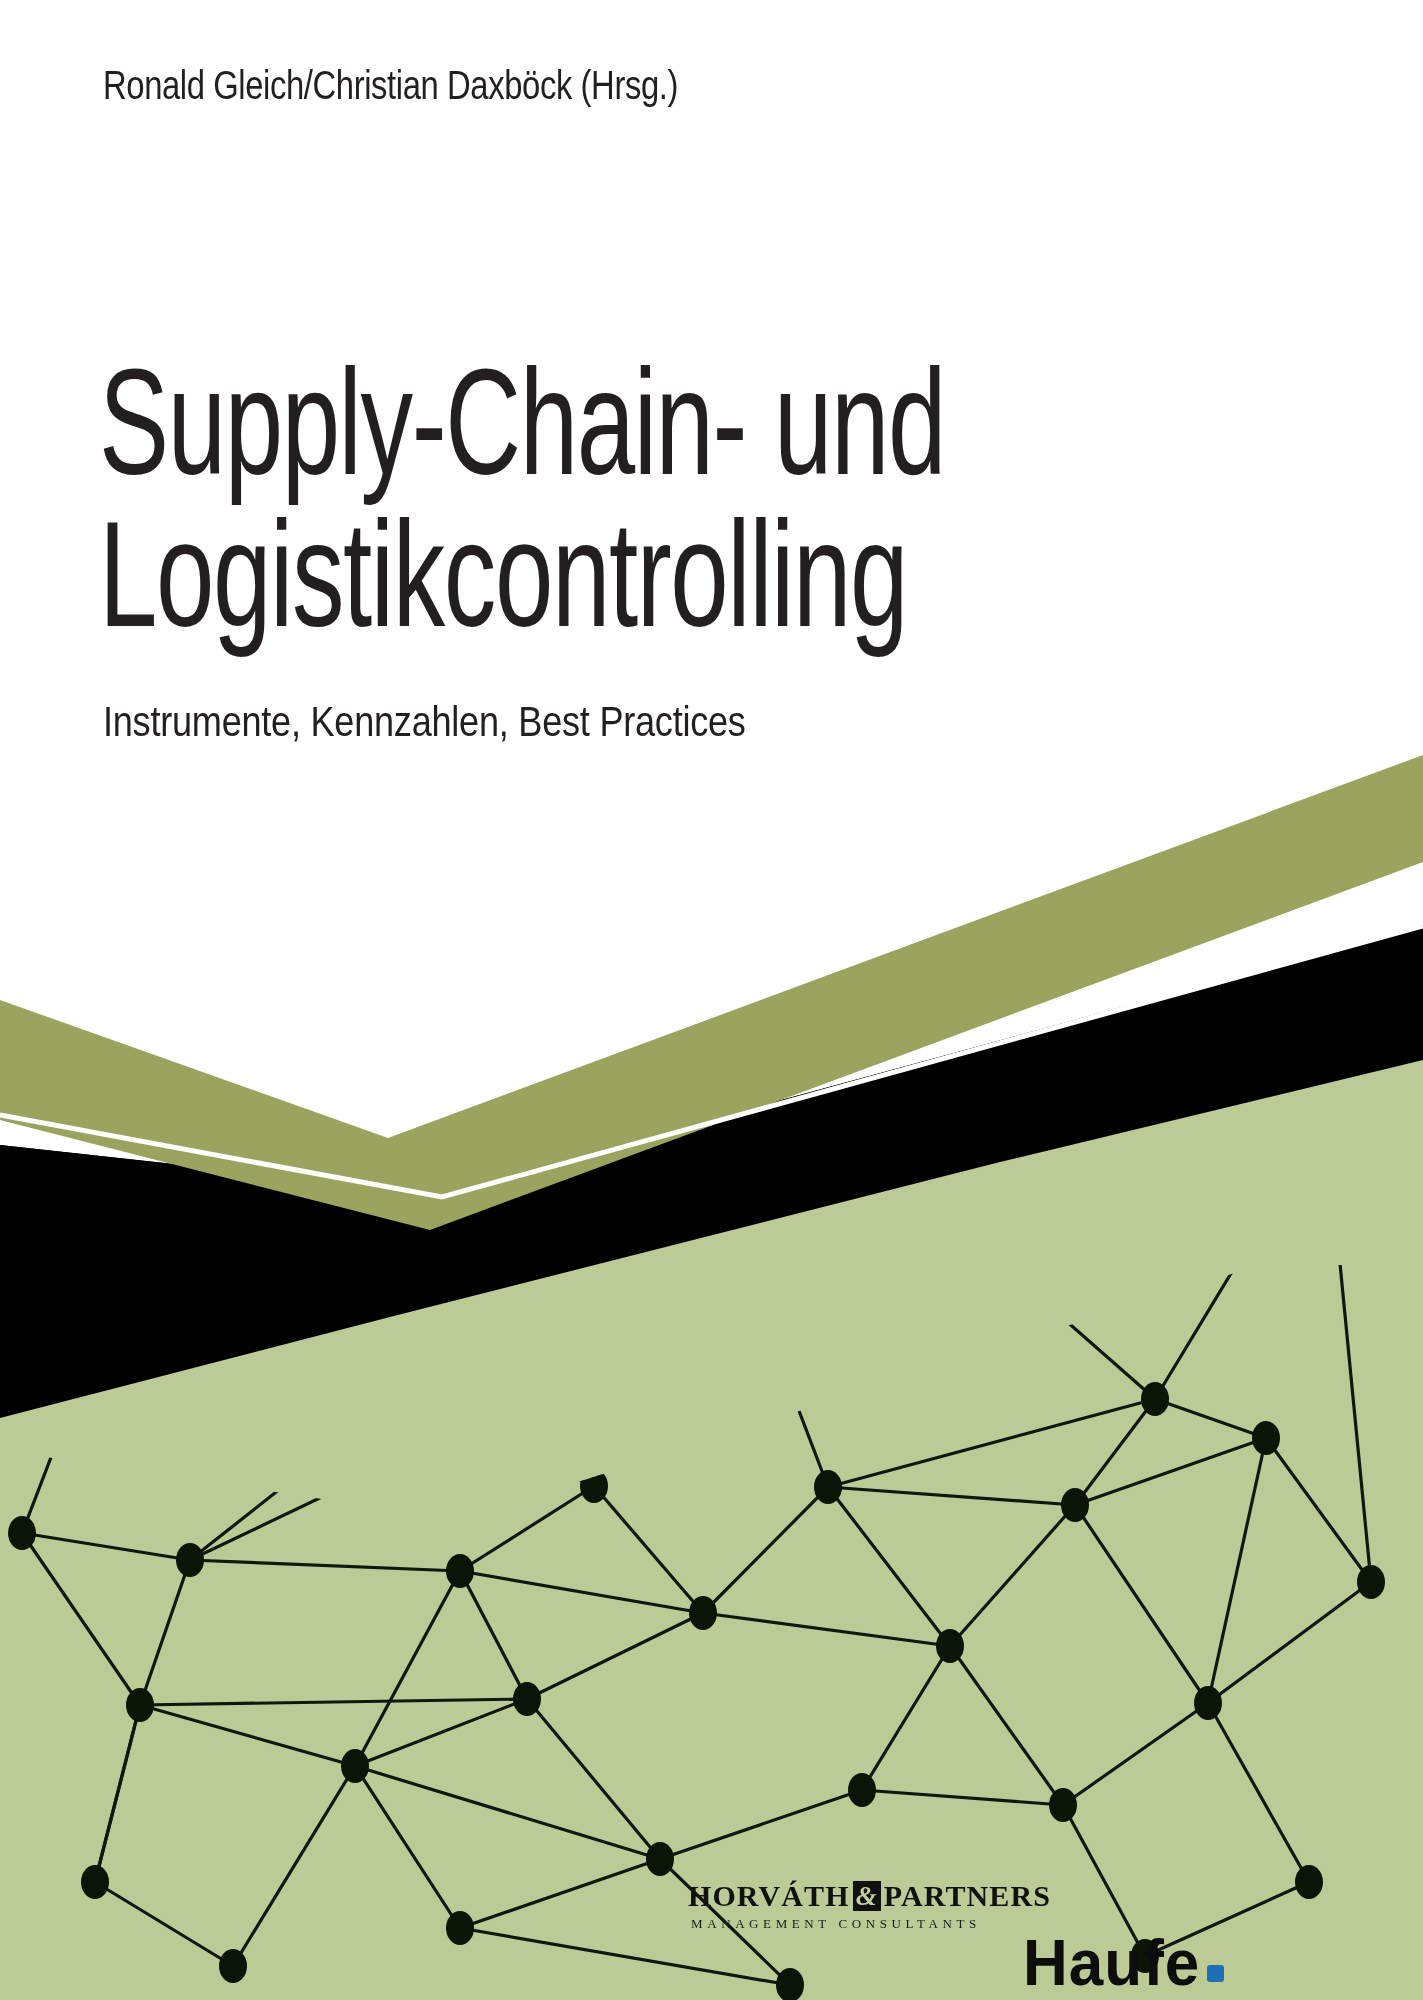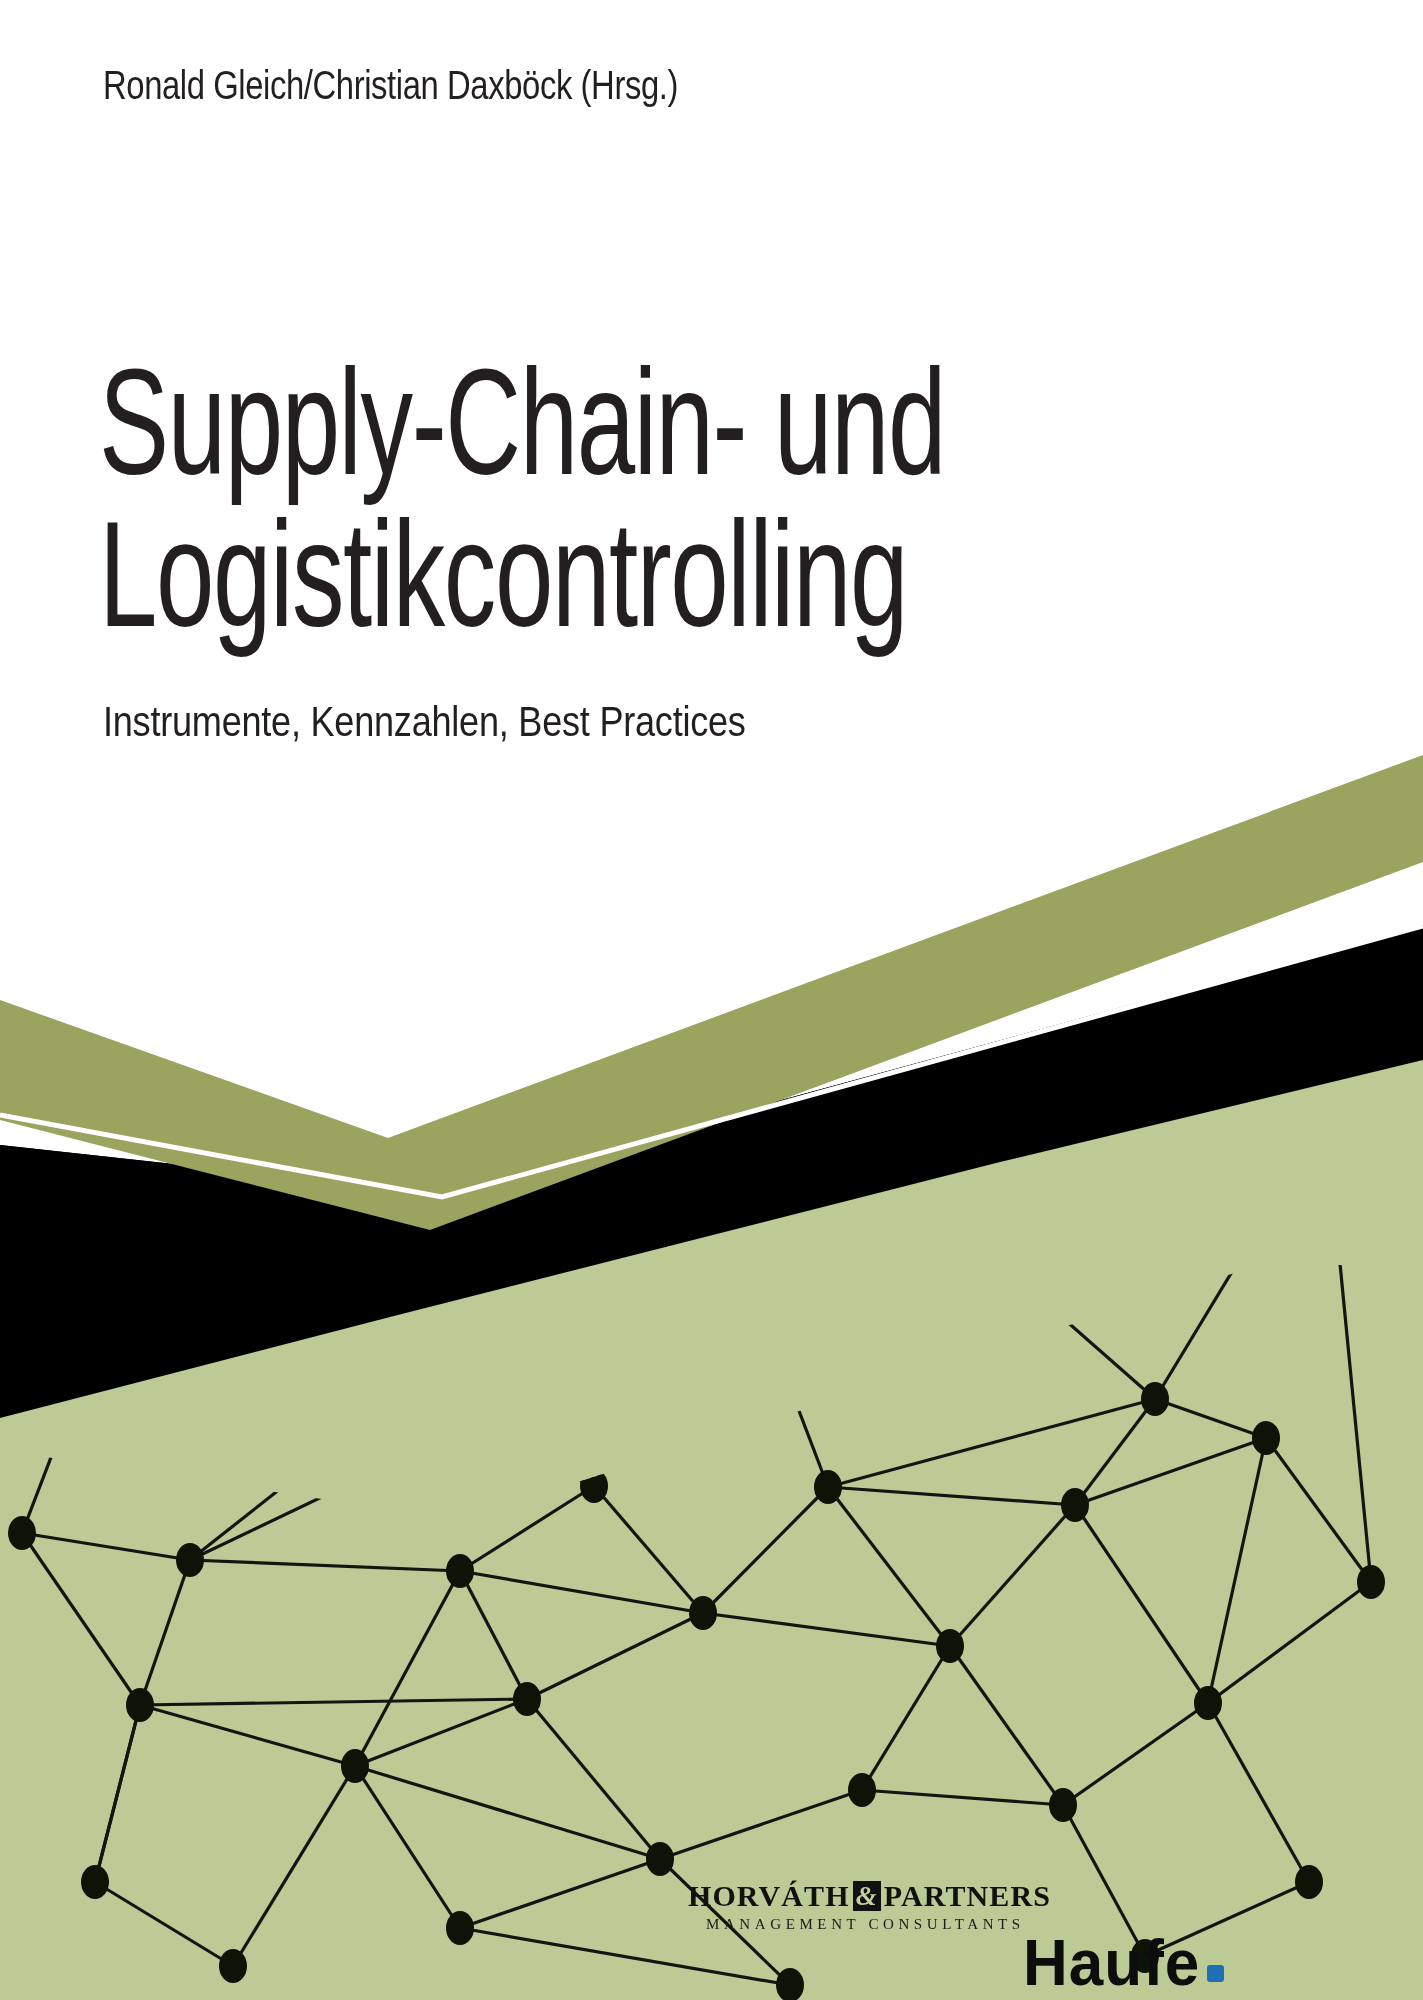--- a/index.html
+++ b/index.html
@@ -107,27 +107,27 @@
     font-family: "Liberation Serif", serif;
     font-weight: 700;
     padding: 0 3px;
     margin: 0 3px;
     font-size: 27px;
     line-height: 30px;
     vertical-align: 1px;
   }
   .logo-hp-sub {
     font-family: "Liberation Serif", serif;
-    font-size: 15px;
+    font-size: 13px;
     font-weight: 400;
     letter-spacing: 4.6px;
     color: #1a1a1a;
     white-space: nowrap;
     margin-top: 4px;
-    margin-left: 18px;
+    margin-left: 3px;
   }
 
   .logo-haufe {
     position: absolute;
     left: 1023px;
     top: 1930px;
     white-space: nowrap;
     line-height: 1;
   }
   .logo-haufe-text {

